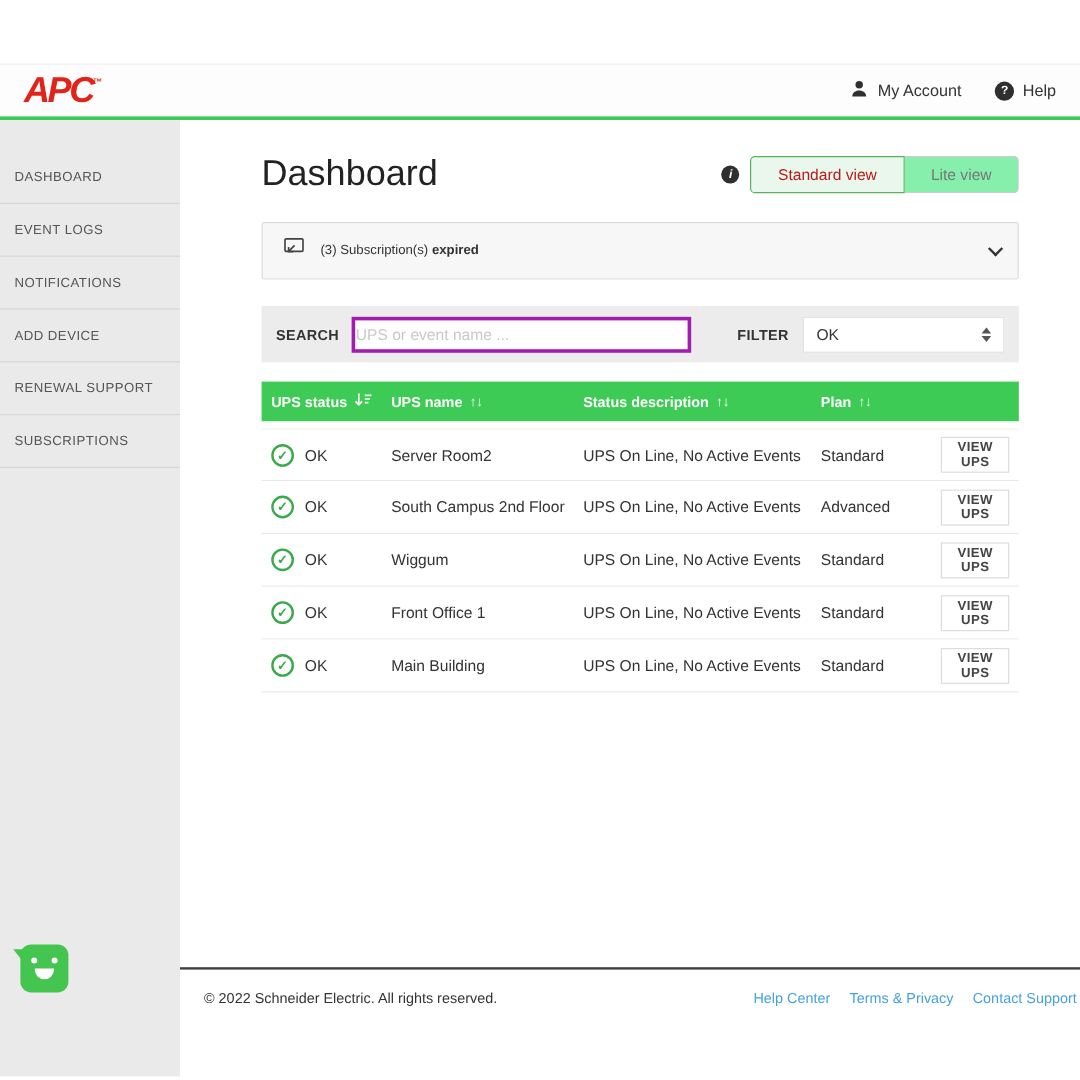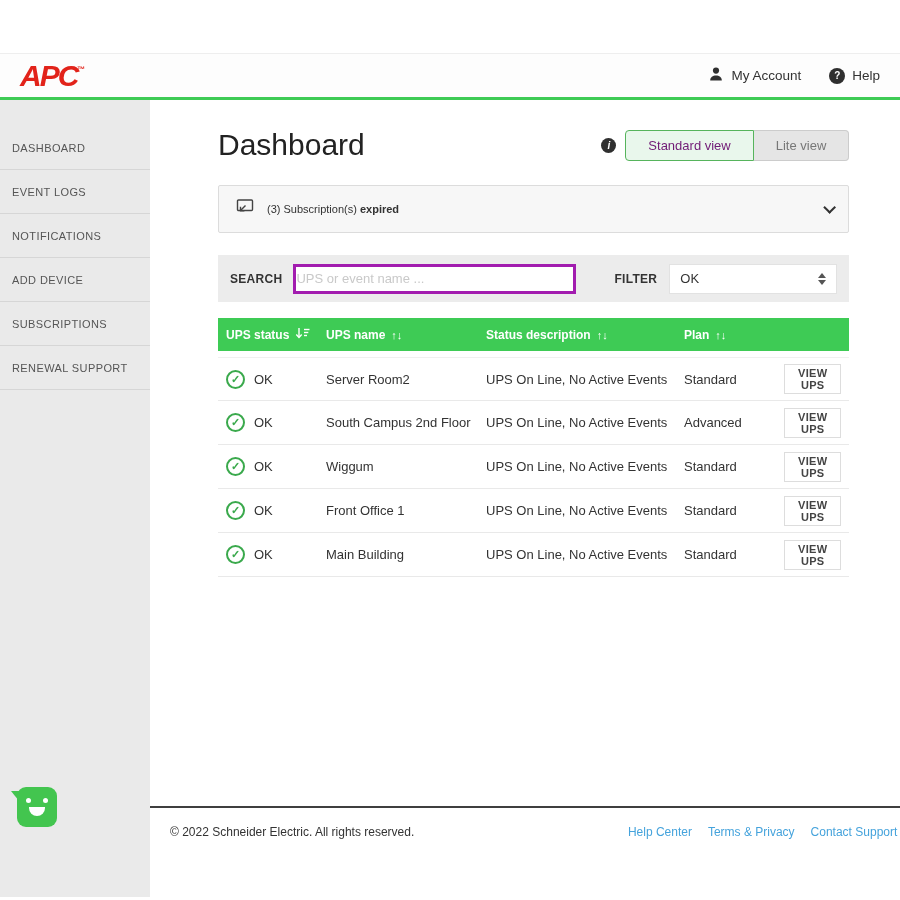--- a/index.html
+++ b/index.html
@@ -27,22 +27,22 @@
                font-size:11px; letter-spacing:0.4px; color:#555; border-bottom:1px solid #d6d6d6; cursor:pointer; }
   .content { flex:1; display:flex; flex-direction:column; background:#fff; }
   .content-inner { padding:0 68px; }
 
   
   .title-row { margin-top:28px; display:flex; align-items:center; }
   h1 { font-size:30px; font-weight:500; color:#222; }
   .title-controls { margin-left:auto; display:flex; align-items:center; gap:9px; }
   .toggle-group { display:flex; }
   .toggle-btn { height:31px; padding:0 22px; font-size:13px; display:flex; align-items:center;
-                cursor:pointer; background:#e5e5e5; border:1px solid #ccc; color:#777; }
-  .toggle-btn.active { background:#e9f7ec; border:1px solid #56b45c; color:#701a75; }
+                cursor:pointer; background:#86efac; border:1px solid #ccc; color:#777; }
+  .toggle-btn.active { background:#e9f7ec; border:1px solid #56b45c; color:#b91c1c; }
   .toggle-btn:first-child { border-radius:4px 0 0 4px; }
   .toggle-btn:last-child { border-radius:0 4px 4px 0; border-left:none; }
 
   
   .banner { margin-top:23px; height:48px; background:#f7f7f7; border:1px solid #dcdcdc;
             border-radius:2px; display:flex; align-items:center; padding:0 16px; gap:12px; }
   .banner-text { font-size:11px; color:#333; }
   .banner-text b { font-weight:bold; }
   .chevron-down { margin-left:auto; width:9px; height:9px; border-right:2px solid #333;
                   border-bottom:2px solid #333; transform:rotate(45deg) translateY(-3px); cursor:pointer; }
@@ -146,24 +146,24 @@
         <div class="side-item">
             <span>EVENT LOGS</span>
           </div>
         <div class="side-item">
             <span>NOTIFICATIONS</span>
           </div>
         <div class="side-item">
             <span>ADD DEVICE</span>
           </div>
         <div class="side-item">
+            <span>RENEWAL SUPPORT</span>
+          </div>
+        <div class="side-item">
             <span>SUBSCRIPTIONS</span>
-          </div>
-        <div class="side-item">
-            <span>RENEWAL SUPPORT</span>
           </div>
       </nav>
     </aside>
 
     <div class="content">
       <div class="content-inner">
 
         <div class="title-row">
           <h1>Dashboard</h1>
           <div class="title-controls">

